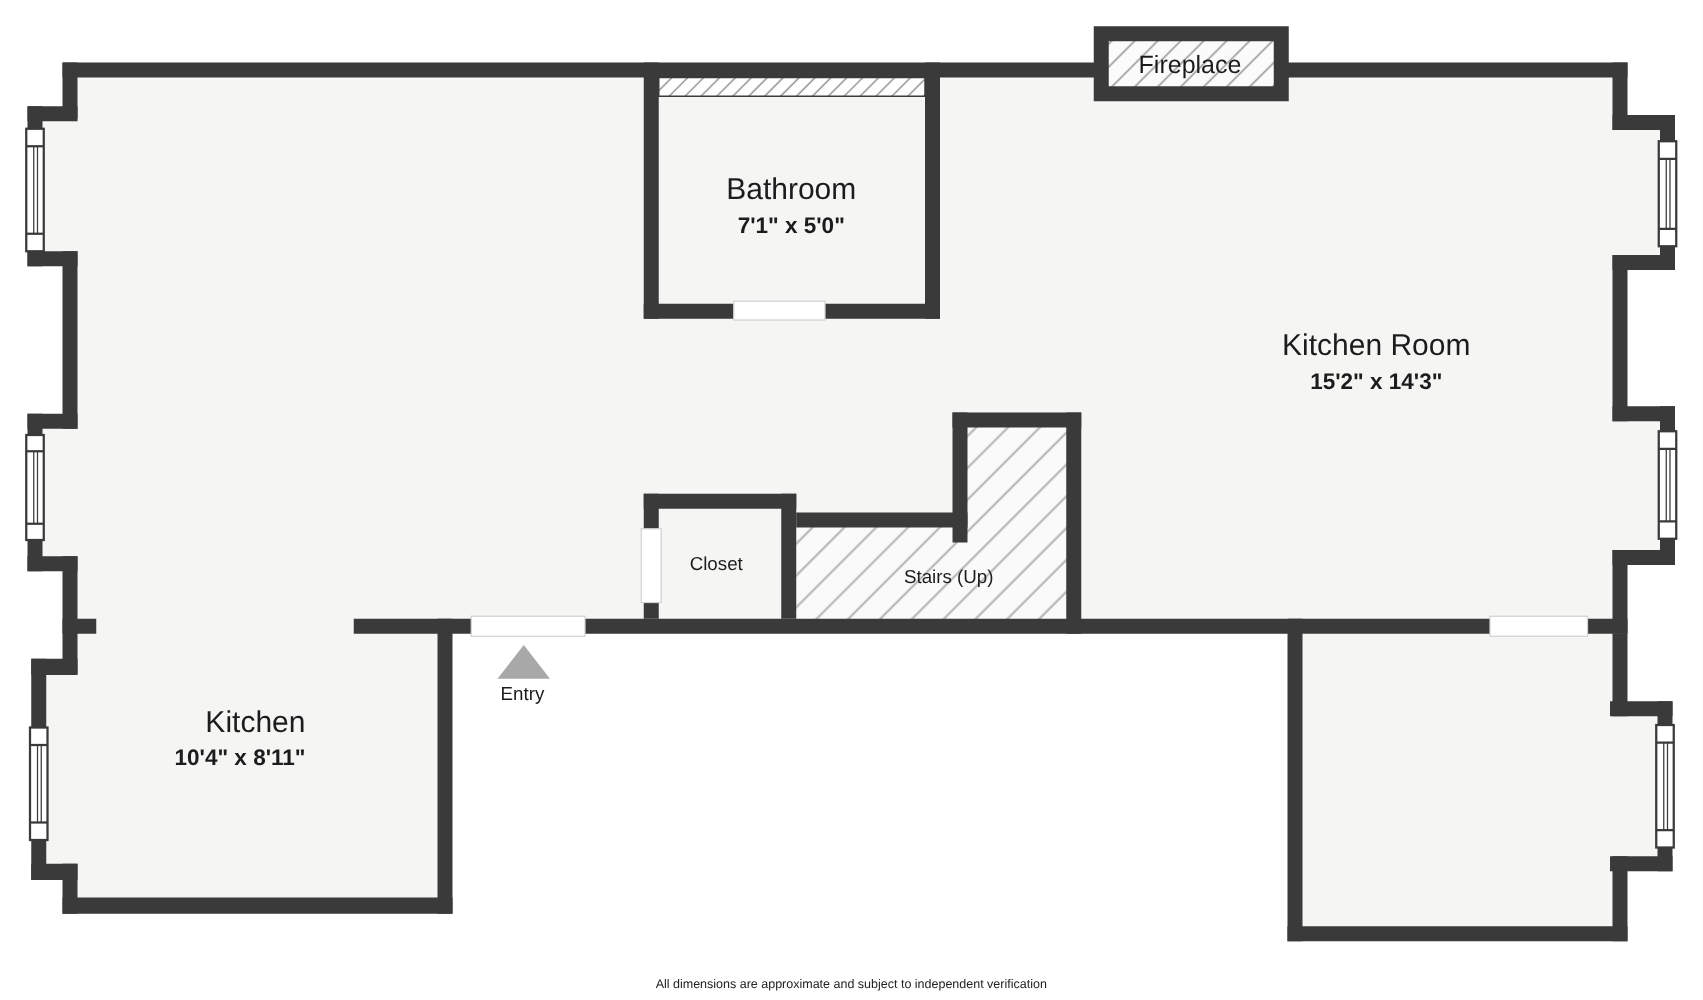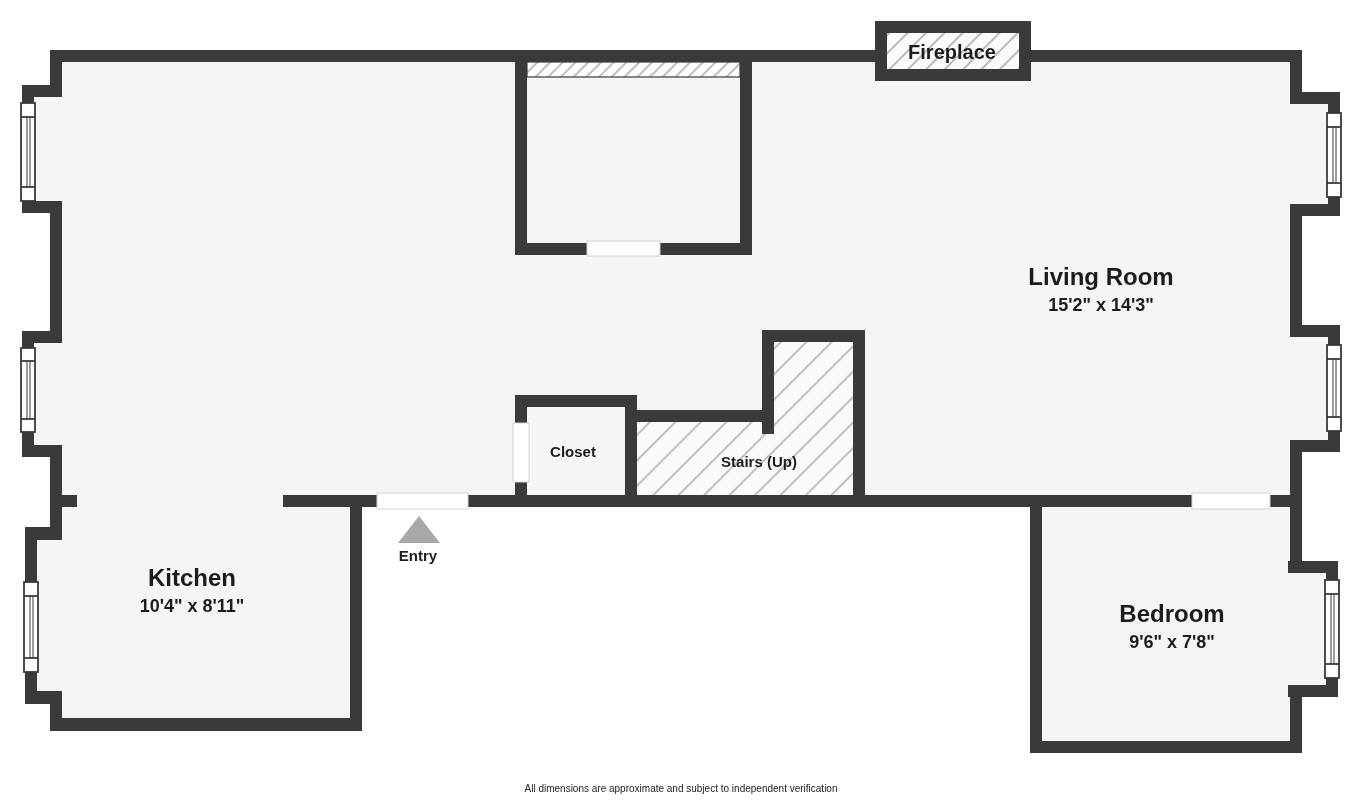--- a/index.html
+++ b/index.html
@@ -1,21 +1,21 @@
 <!DOCTYPE html>
 <html><head>
 <meta charset="utf-8">
 <style>
   html,body{margin:0;padding:0;background:#ffffff;}
   body{font-family:"Liberation Sans", sans-serif;}
   .plan{position:relative;width:1362px;height:800px;background:#ffffff;overflow:hidden;}
   .plan svg{position:absolute;left:0;top:0;}
   .room-label{position:absolute;transform:translate(-50%,-50%);text-align:center;
     white-space:nowrap;color:#1c1c1c;line-height:1.2;}
-  .room-name{font-size:24px;font-weight:700;}
+  .room-name{font-size:24px;font-weight:400;text-align:right;}
   .room-dims{font-size:18px;font-weight:700;margin-top:3px;}
   .small .room-name{font-size:15px;}
   .fireplace-label .room-name{font-size:20px;}
   .entry-triangle{position:absolute;left:419px;top:516px;transform:translateX(-50%);
     width:0;height:0;border-left:21px solid transparent;border-right:21px solid transparent;
     border-bottom:27px solid #a8a8a8;}
   .disclaimer{position:absolute;left:681px;top:788px;transform:translate(-50%,-50%);
     font-size:10px;color:#222;white-space:nowrap;}
 </style>
 </head>
@@ -181,35 +181,35 @@
           <rect x="1325" y="580" width="14" height="98"></rect>
         <line x1="1325" y1="594" x2="1339" y2="594"></line>
           <line x1="1325" y1="664" x2="1339" y2="664"></line>
         <line x1="1331" y1="594" x2="1331" y2="664" stroke-width="1"></line>
           <line x1="1334" y1="594" x2="1334" y2="664" stroke-width="1"></line>
         </g>
     </g>
   </svg>
 
 
+  <div class="room-label" style="left:633px;top:165px">
+    <div class="room-name">Bathroom</div>
+    <div class="room-dims">7'1" x 5'0"</div>
+  </div>
 
   <div class="room-label" style="left:1101px;top:290px">
-    <div class="room-name">Living Room</div>
+    <div class="room-name">Kitchen Room</div>
     <div class="room-dims">15'2" x 14'3"</div>
   </div>
 
   <div class="room-label" style="left:192px;top:591px">
     <div class="room-name">Kitchen</div>
     <div class="room-dims">10'4" x 8'11"</div>
   </div>
 
-  <div class="room-label" style="left:1172px;top:627px">
-    <div class="room-name">Bedroom</div>
-    <div class="room-dims">9'6" x 7'8"</div>
-  </div>
 
   <div class="room-label small" style="left:573px;top:452px">
     <div class="room-name">Closet</div>
   </div>
 
   <div class="room-label small" style="left:759px;top:462px">
     <div class="room-name">Stairs (Up)</div>
   </div>
 
   <div class="entry-triangle"></div>

